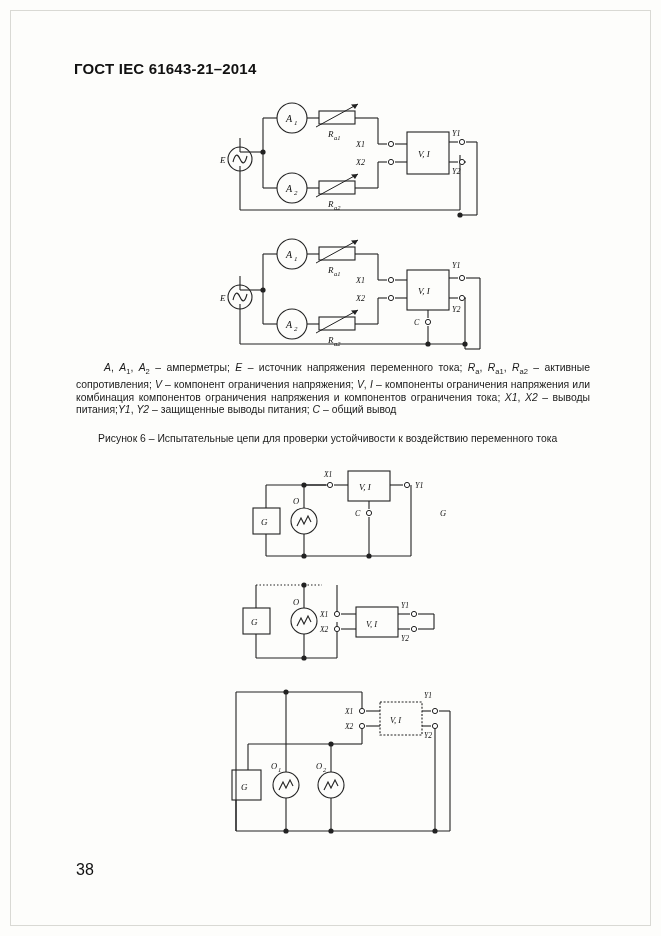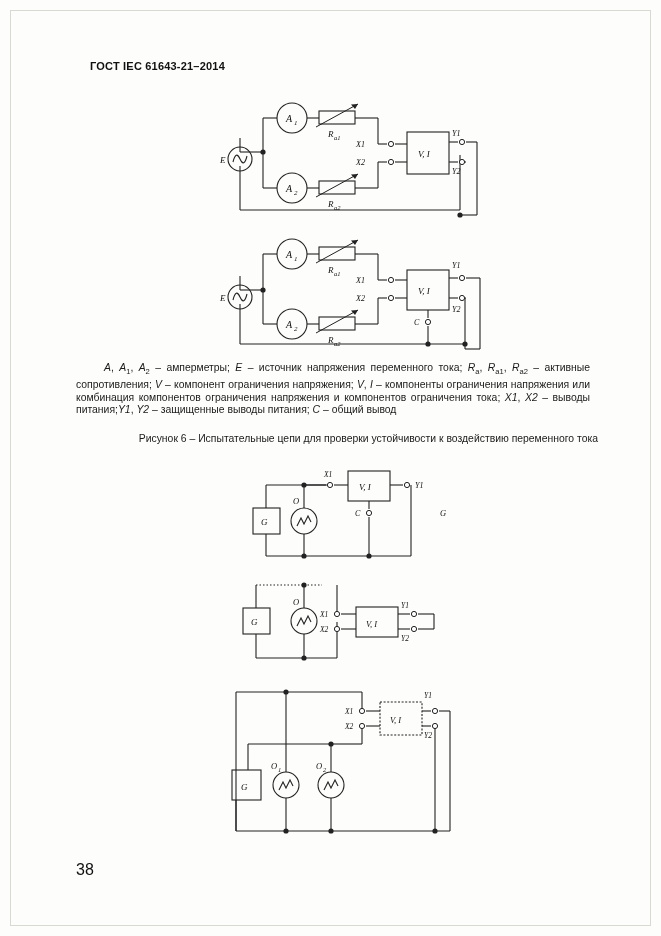--- a/index.html
+++ b/index.html
@@ -23,23 +23,23 @@
     position: absolute;
     left: 10px;
     top: 10px;
     right: 10px;
     bottom: 10px;
     border: 1px solid #d9d9d4;
     pointer-events: none;
   }
   .doc-header {
     position: absolute;
-    left: 90px;
+    left: 74px;
     top: 60px;
-    font-size: 11px;
+    font-size: 15px;
     font-weight: bold;
     letter-spacing: 0.2px;
     color: #111;
   }
   .body-text {
     position: absolute;
     left: 76px;
     top: 362px;
     width: 514px;
     font-size: 10.4px;
@@ -50,21 +50,20 @@
   }
   .body-text i { font-style: italic; }
   .body-text sub { font-size: 7.6px; }
   .fig-caption {
     position: absolute;
     left: 98px;
     top: 433px;
     width: 500px;
     font-size: 10.4px;
     color: #1a1a1a;
-    text-align: right;
   }
   .page-number {
     position: absolute;
     left: 76px;
     top: 861px;
     font-size: 16px;
     color: #111;
   }
   .fig {
     position: absolute;

